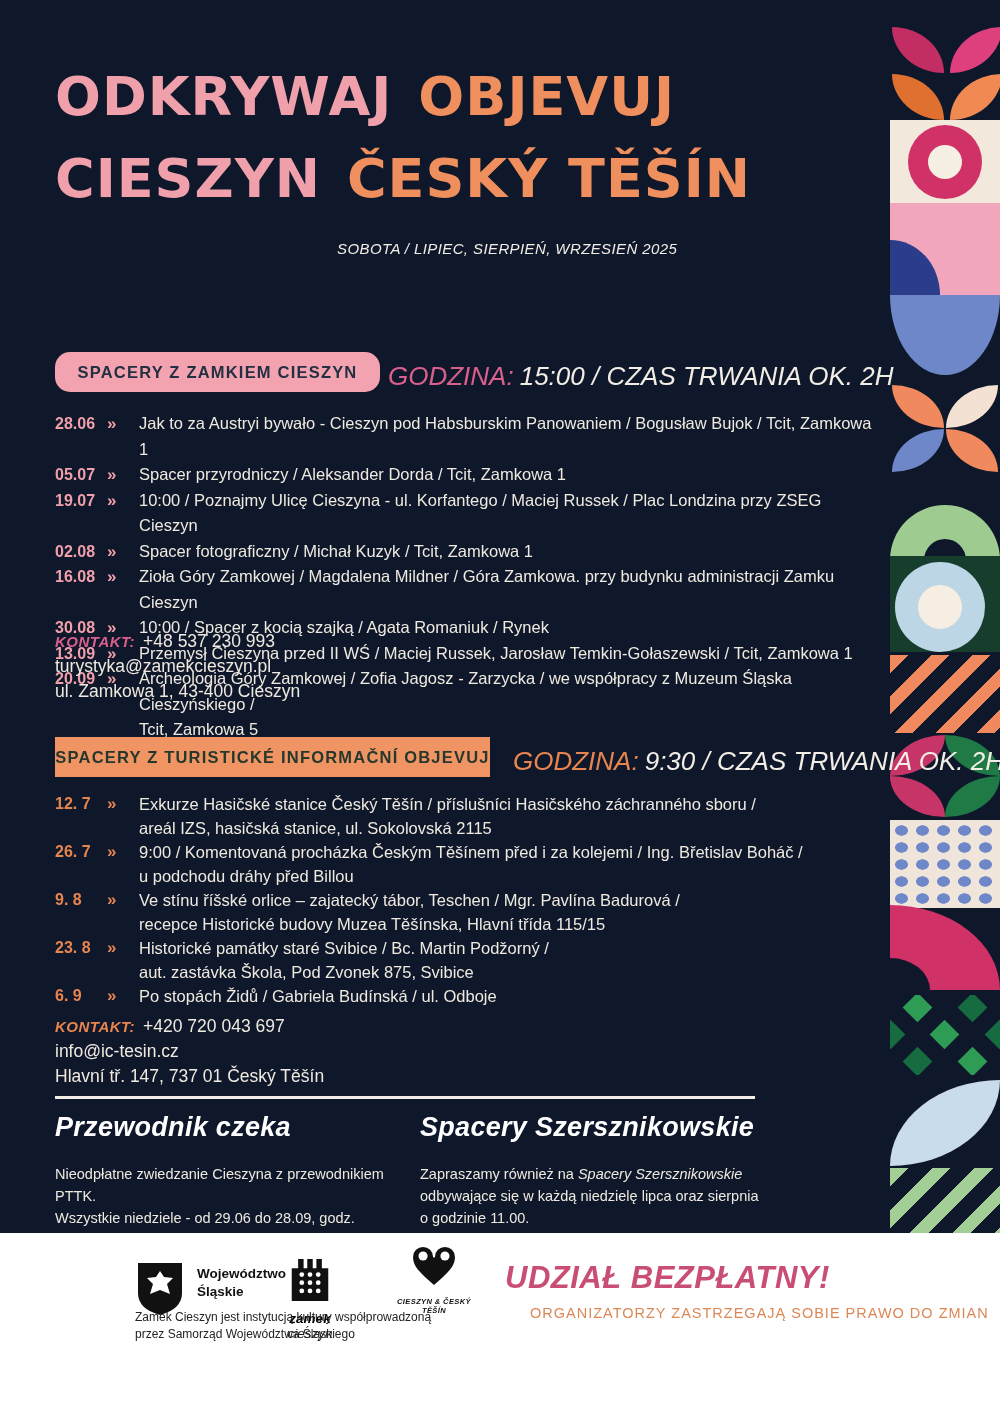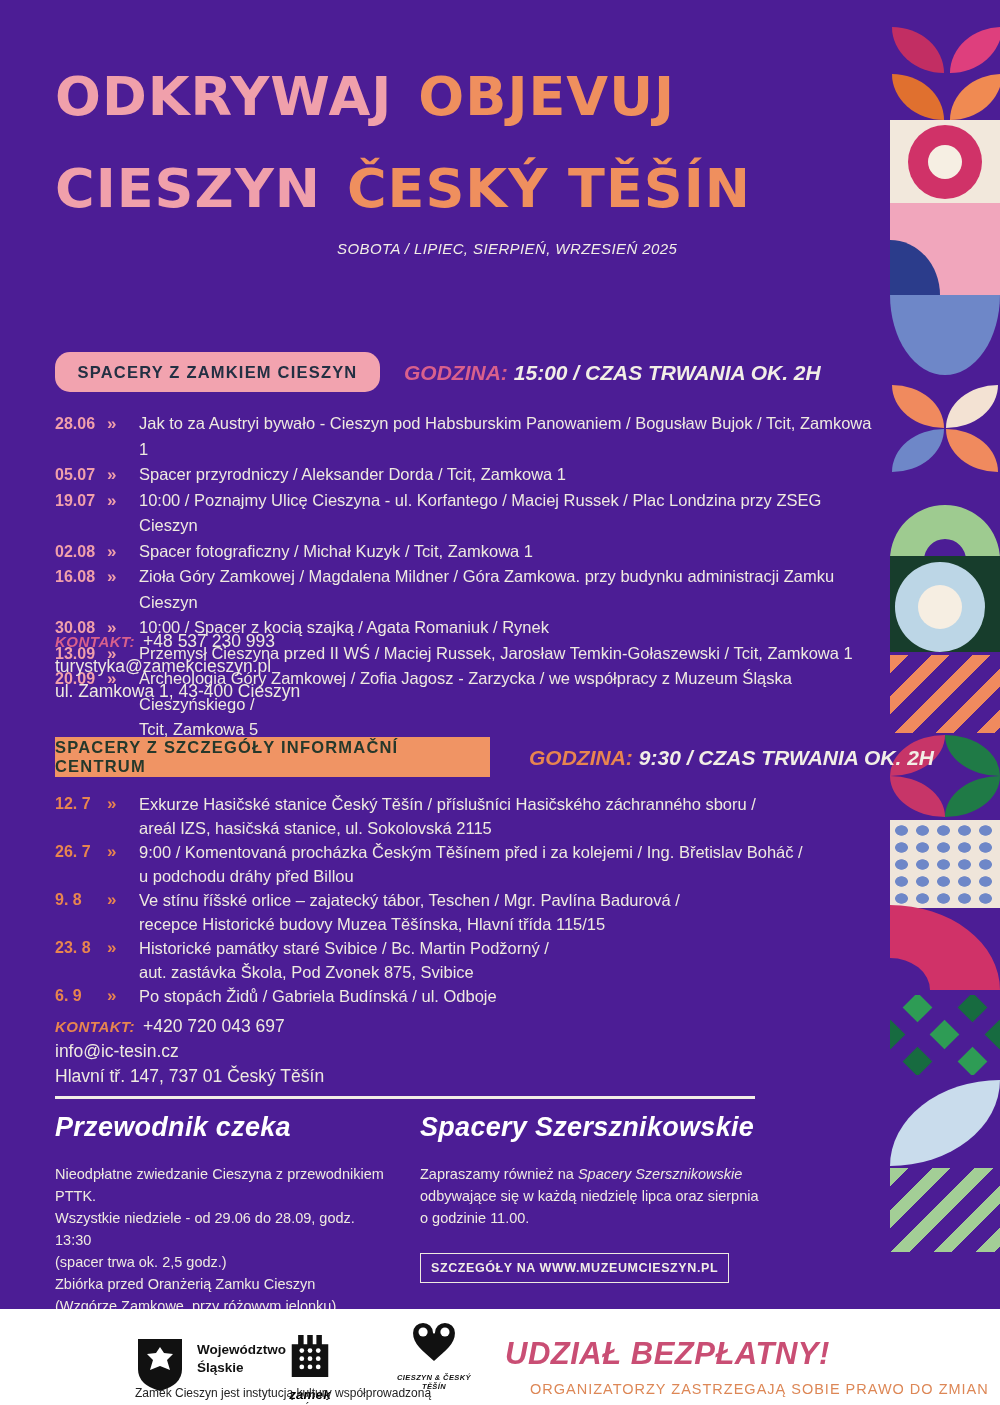--- a/index.html
+++ b/index.html
@@ -1,42 +1,42 @@
 <!DOCTYPE html>
 <html><head>
 <meta charset="utf-8">
 <style>
   * { margin:0; padding:0; box-sizing:border-box; }
   html,body { background:#555; }
   .poster {
     position:relative; width:1000px; height:1405px;
-    background:#4c1d95; overflow:hidden;
+    background:#0f172a; overflow:hidden;
     font-family:"Liberation Sans","DejaVu Sans",sans-serif;
     -webkit-font-smoothing:antialiased;
   }
   .abs { position:absolute; }
 
   
   .title-line { position:absolute; left:55px; white-space:nowrap;
     font-family:"DejaVu Sans","Liberation Sans",sans-serif;
     font-weight:800; font-size:54px; letter-spacing:1px; line-height:1; }
   .title-line1 { top:70px; }
-  .title-line2 { top:152px;margin-top:10px; }
+  .title-line2 { top:152px; }
   .w-pink { color:#F0A0AB; margin-right:26px; }
   .w-orange { color:#EF8F5E; }
   .subtitle { position:absolute; left:337px; top:240px;
     font-size:15px; font-weight:normal; font-style:italic;
     color:#F2EEE6; letter-spacing:0.4px; }
 
   
   .sec-box { position:absolute; height:40px; display:flex; align-items:center; justify-content:center;
     font-weight:800; font-size:16.5px; letter-spacing:1.2px; }
   .sec1-box { left:55px; top:352px; width:325px; background:#F2A3AF; color:#233043;border-radius:15px; }
   .sec2-box { left:55px; top:737px; width:435px; background:#F09464; color:#25382B; }
-  .godzina { position:absolute; font-size:21px; font-style:italic; font-weight:bold; white-space:nowrap;margin-left:16px; }
+  .godzina { position:absolute; font-size:26px; font-style:italic; font-weight:normal; white-space:nowrap; }
   .godzina1 { left:388px; top:361px; }
   .godzina2 { left:513px; top:746px; }
   .god-label1 { color:#D9608C; margin-right:6px; }
   .god-label2 { color:#E8854F; margin-right:6px; }
   .god-value { color:#F2EEE6; }
 
   
   .evlist { position:absolute; left:55px; }
   .evlist1 { top:411px; width:820px; }
   .evlist2 { top:792px; width:820px; }
@@ -62,21 +62,21 @@
   .divider { position:absolute; left:55px; top:1096px; width:700px; height:2.5px; background:#F2EEE6; }
   .bottom-col { position:absolute; top:1112px; color:#EFEAE0; }
   .bottom-left { left:55px; width:340px; }
   .bottom-right { left:420px; width:345px; }
   .bottom-title { font-size:27px; font-weight:800; font-style:italic; color:#FFFFFF; letter-spacing:0.3px; }
   .bottom-body { margin-top:20px; font-size:14.5px; line-height:1.52; }
   .details-box { display:inline-block; margin-top:24px; border:1.5px solid #EFEAE0;
     padding:7px 10px; font-size:12.5px; font-weight:bold; letter-spacing:0.6px; color:#F2EEE6; }
 
   
-  .footer { position:absolute; left:0; bottom:0; width:1000px; height:96px; background:#FFFFFF; }
+  .footer { position:absolute; left:0; bottom:0; width:1000px; height:172px; background:#FFFFFF; }
   .logo1 { position:absolute; left:135px; top:28px; display:flex; align-items:flex-start; gap:12px; }
   .logo1-text { font-size:13.5px; font-weight:600; color:#111; line-height:1.3; padding-top:4px; }
   .logo2 { position:absolute; left:268px; top:26px; width:84px; text-align:center; }
   .logo2-text { margin-top:6px; font-size:13.5px; color:#222;font-style:italic; }
   .logo2-text b { color:#000; }
   .logo3 { position:absolute; left:388px; top:12px; width:92px; text-align:center;font-style:italic; }
   .logo3-text { margin-top:8px; font-size:7.5px; font-weight:bold; letter-spacing:0.4px; color:#111; }
   .footer-caption { position:absolute; left:135px; top:76px; font-size:12px; color:#222; line-height:1.45; }
   .free-label { position:absolute; left:505px; top:27px; font-size:31px; font-weight:800; font-style:italic;
     color:#C94E74; letter-spacing:0.5px; }
@@ -222,21 +222,21 @@
       <span class="ev-text"><span>Archeologia Góry Zamkowej / Zofia Jagosz - Zarzycka / we współpracy z Muzeum Śląska Cieszyńskiego /</span><span class="ev-l2">Tcit, Zamkowa 5</span></span>
     </div>
   </div>
 
   <div class="contact contact1">
     <div><span class="k-label">KONTAKT:</span><span>+48 537 230 993</span></div>
     <div>turystyka@zamekcieszyn.pl</div>
     <div>ul. Zamkowa 1, 43-400 Cieszyn</div>
   </div>
 
-  <div class="sec-box sec2-box">SPACERY Z SZCZEGÓŁY INFORMAČNÍ CENTRUM</div>
+  <div class="sec-box sec2-box">SPACERY Z TURISTICKÉ INFORMAČNÍ OBJEVUJ</div>
   <div class="godzina godzina2">
     <span class="god-label2">GODZINA:</span><span class="god-value">9:30 / CZAS TRWANIA OK. 2H</span>
   </div>
 
   <div class="evlist evlist2">
     <div class="ev">
       <span class="ev-date">12. 7</span>
         <span class="ev-bullet">»</span>
       <span class="ev-text"><span>Exkurze Hasičské stanice Český Těšín / příslušníci Hasičského záchranného sboru /</span><span class="ev-l2">areál IZS, hasičská stanice, ul. Sokolovská 2115</span></span>
     </div>

